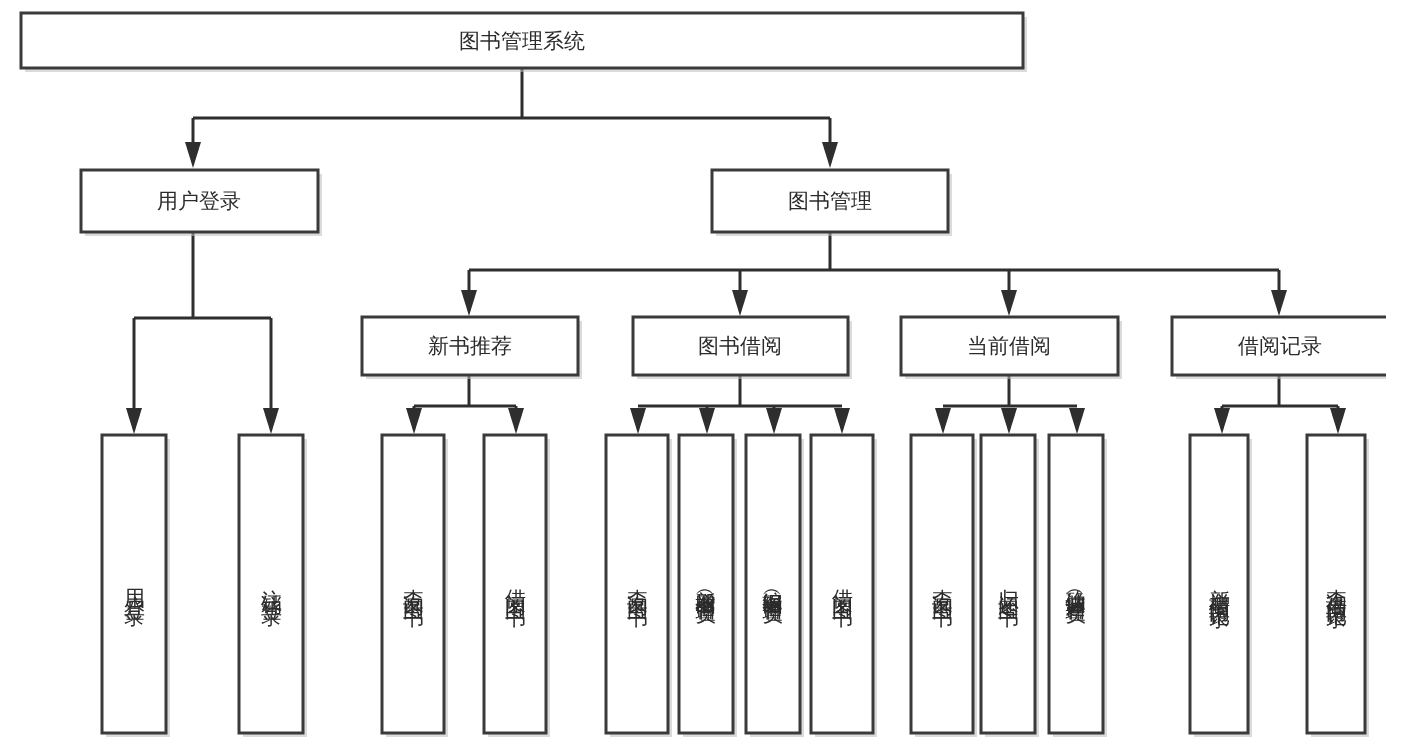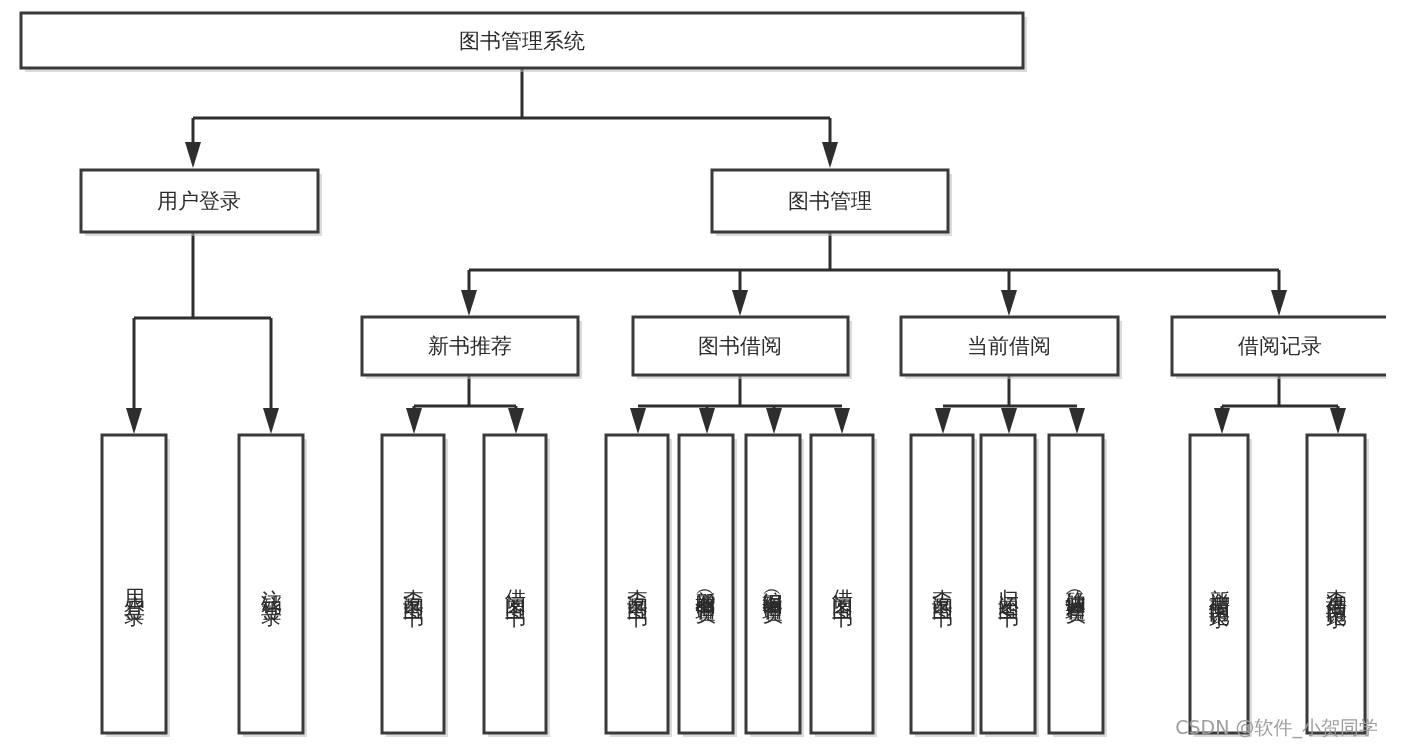--- a/index.html
+++ b/index.html
@@ -236,14 +236,13 @@
   <div class="node-label-v" style="left:911px; top:435px; width:62px; height:298px;">查询图书</div>
 
   <div class="node-label-v" style="left:981px; top:435px; width:54px; height:298px;">归还图书</div>
 
   <div class="node-label-v" style="left:1049px; top:435px; width:54px; height:298px; letter-spacing:2px; font-size:20px;">确认归还（管理员）</div>
 
   <div class="node-label-v" style="left:1190px; top:435px; width:58px; height:298px; letter-spacing:4px;">新增借阅记录</div>
 
   <div class="node-label-v" style="left:1307px; top:435px; width:58px; height:298px; letter-spacing:4px;">查询借阅记录</div>
 
-  <div class="watermark">CSDN @软件_小贺同学</div>
 </div>
 
 </body></html>

